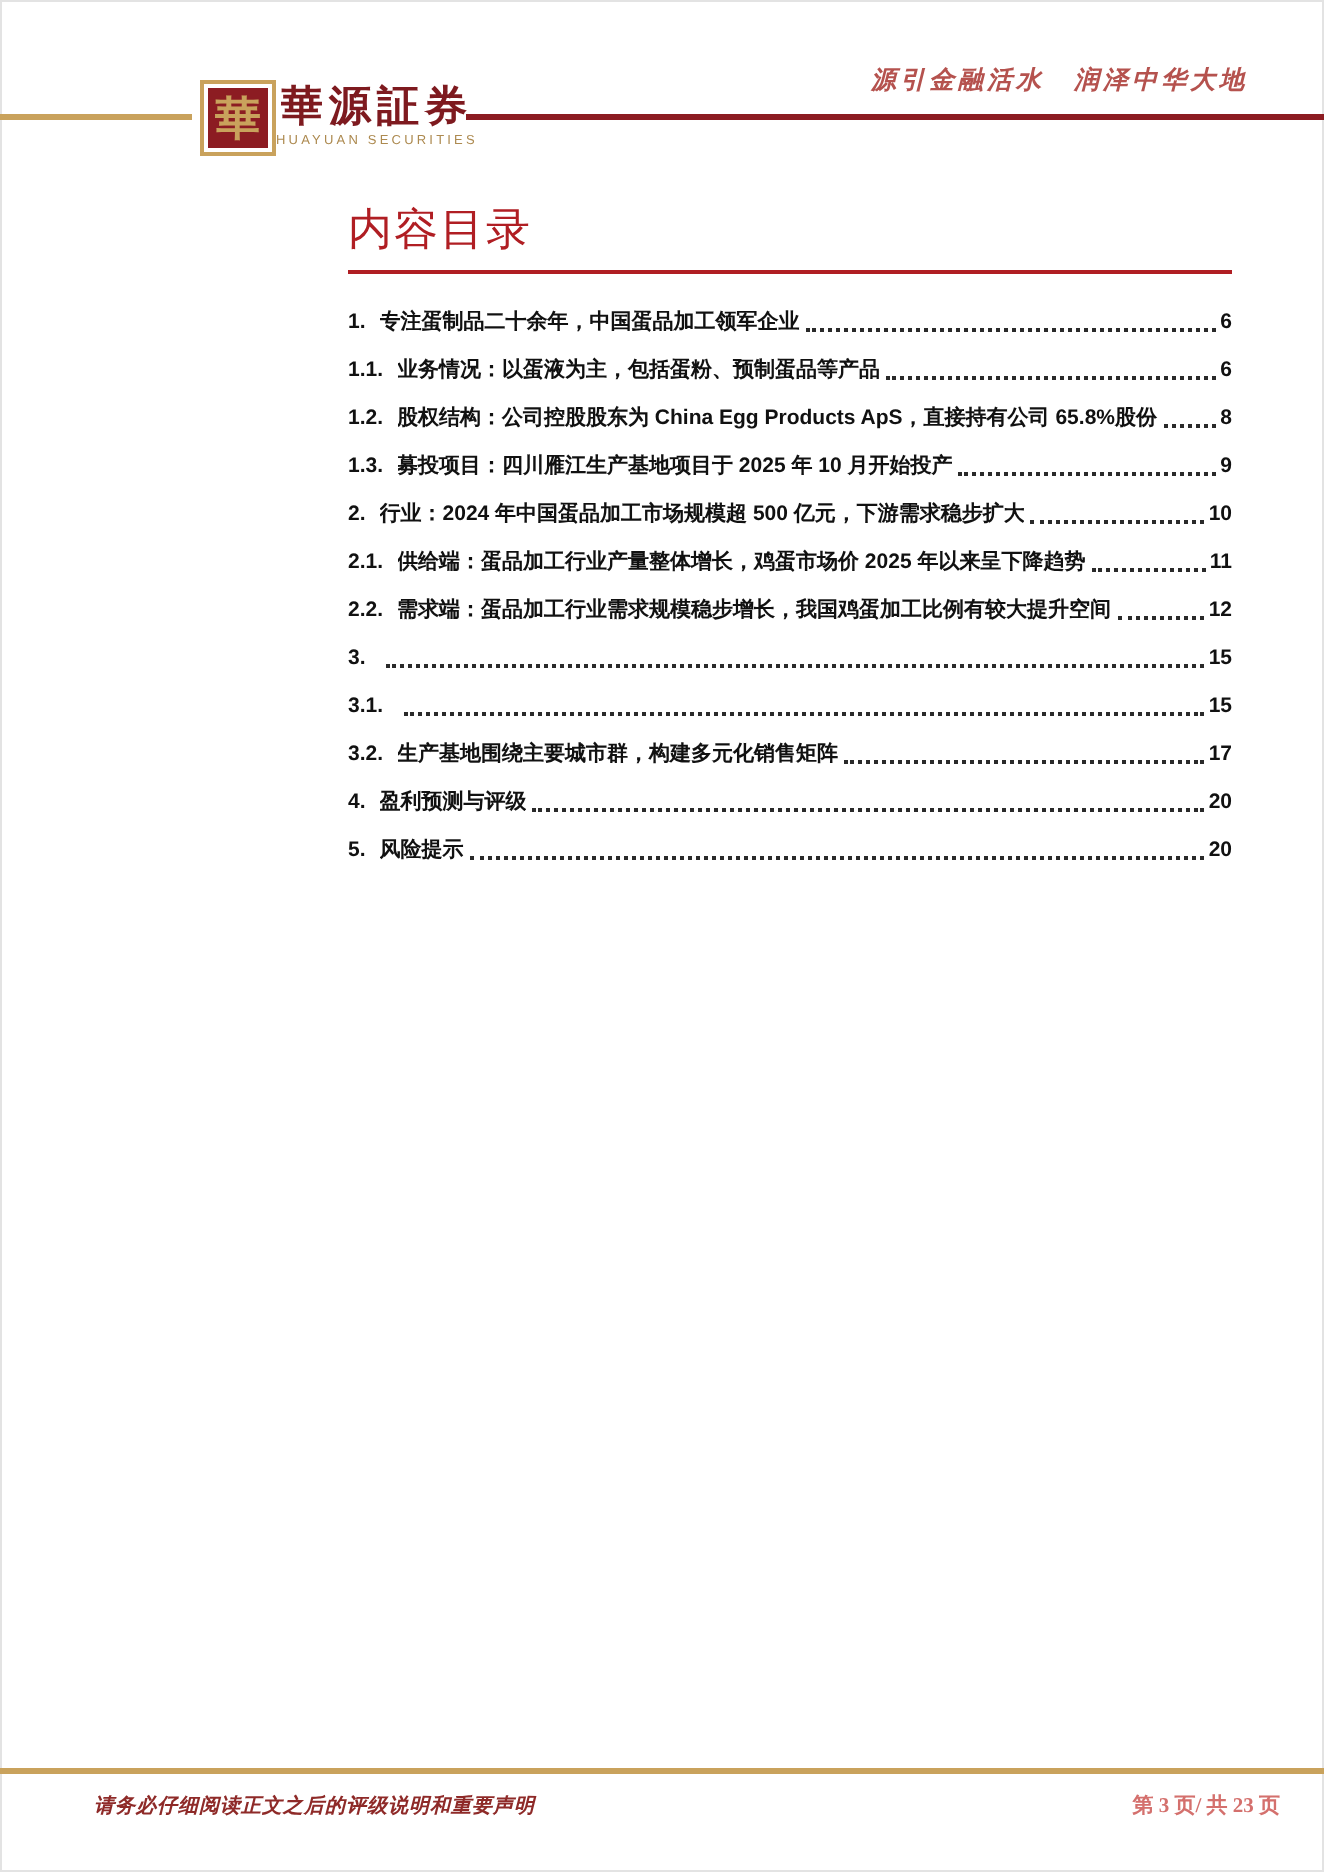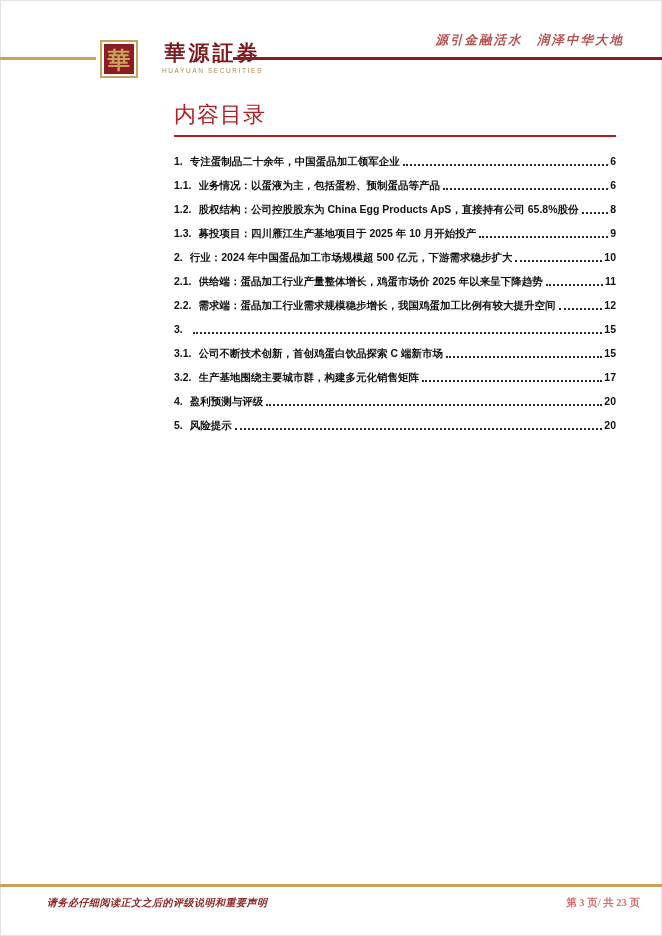--- a/index.html
+++ b/index.html
@@ -26,21 +26,21 @@
     background: #ffffff; padding: 2px;
   }
   .seal-inner {
     width: 100%; height: 100%; box-sizing: border-box;
     background: var(--dark-red, #8c1c22);
     color: var(--gold, #c9a25c);
     display: flex; align-items: center; justify-content: center;
     font-family: "DejaVu Serif", "Liberation Serif", serif;
     font-weight: bold; font-size: 23px; line-height: 1;
   }
-  .logo-text { margin-left: 24px; display: flex; flex-direction: column; align-items: center; }
+  .logo-text { margin-left: 0; display: flex; flex-direction: column; align-items: center; }
   .logo-cn {
     font-family: "DejaVu Serif", "Liberation Serif", serif;
     font-size: 21px; font-weight: bold;
     color: var(--logo-red, #7e1a1f); letter-spacing: 3px; line-height: 1.2;
   }
   .logo-en {
     font-size: 6.5px; color: var(--gold-text, #ad8a50);
     letter-spacing: 1.6px; margin-top: 2px;
   }
   .header-rule {
@@ -166,21 +166,20 @@
         <span class="toc-leader"></span>
         <span class="toc-page">12</span>
       </div>
       <div class="toc-row">
         <span class="toc-num">3.</span>
         <span class="toc-leader"></span>
         <span class="toc-page">15</span>
       </div>
       <div class="toc-row">
         <span class="toc-num">3.1.</span>
-        <span class="toc-text">公司不断技术创新，首创鸡蛋白饮品探索 C 端新市场</span>
         <span class="toc-leader"></span>
         <span class="toc-page">15</span>
       </div>
       <div class="toc-row">
         <span class="toc-num">3.2.</span>
         <span class="toc-text">生产基地围绕主要城市群，构建多元化销售矩阵</span>
         <span class="toc-leader"></span>
         <span class="toc-page">17</span>
       </div>
       <div class="toc-row">

